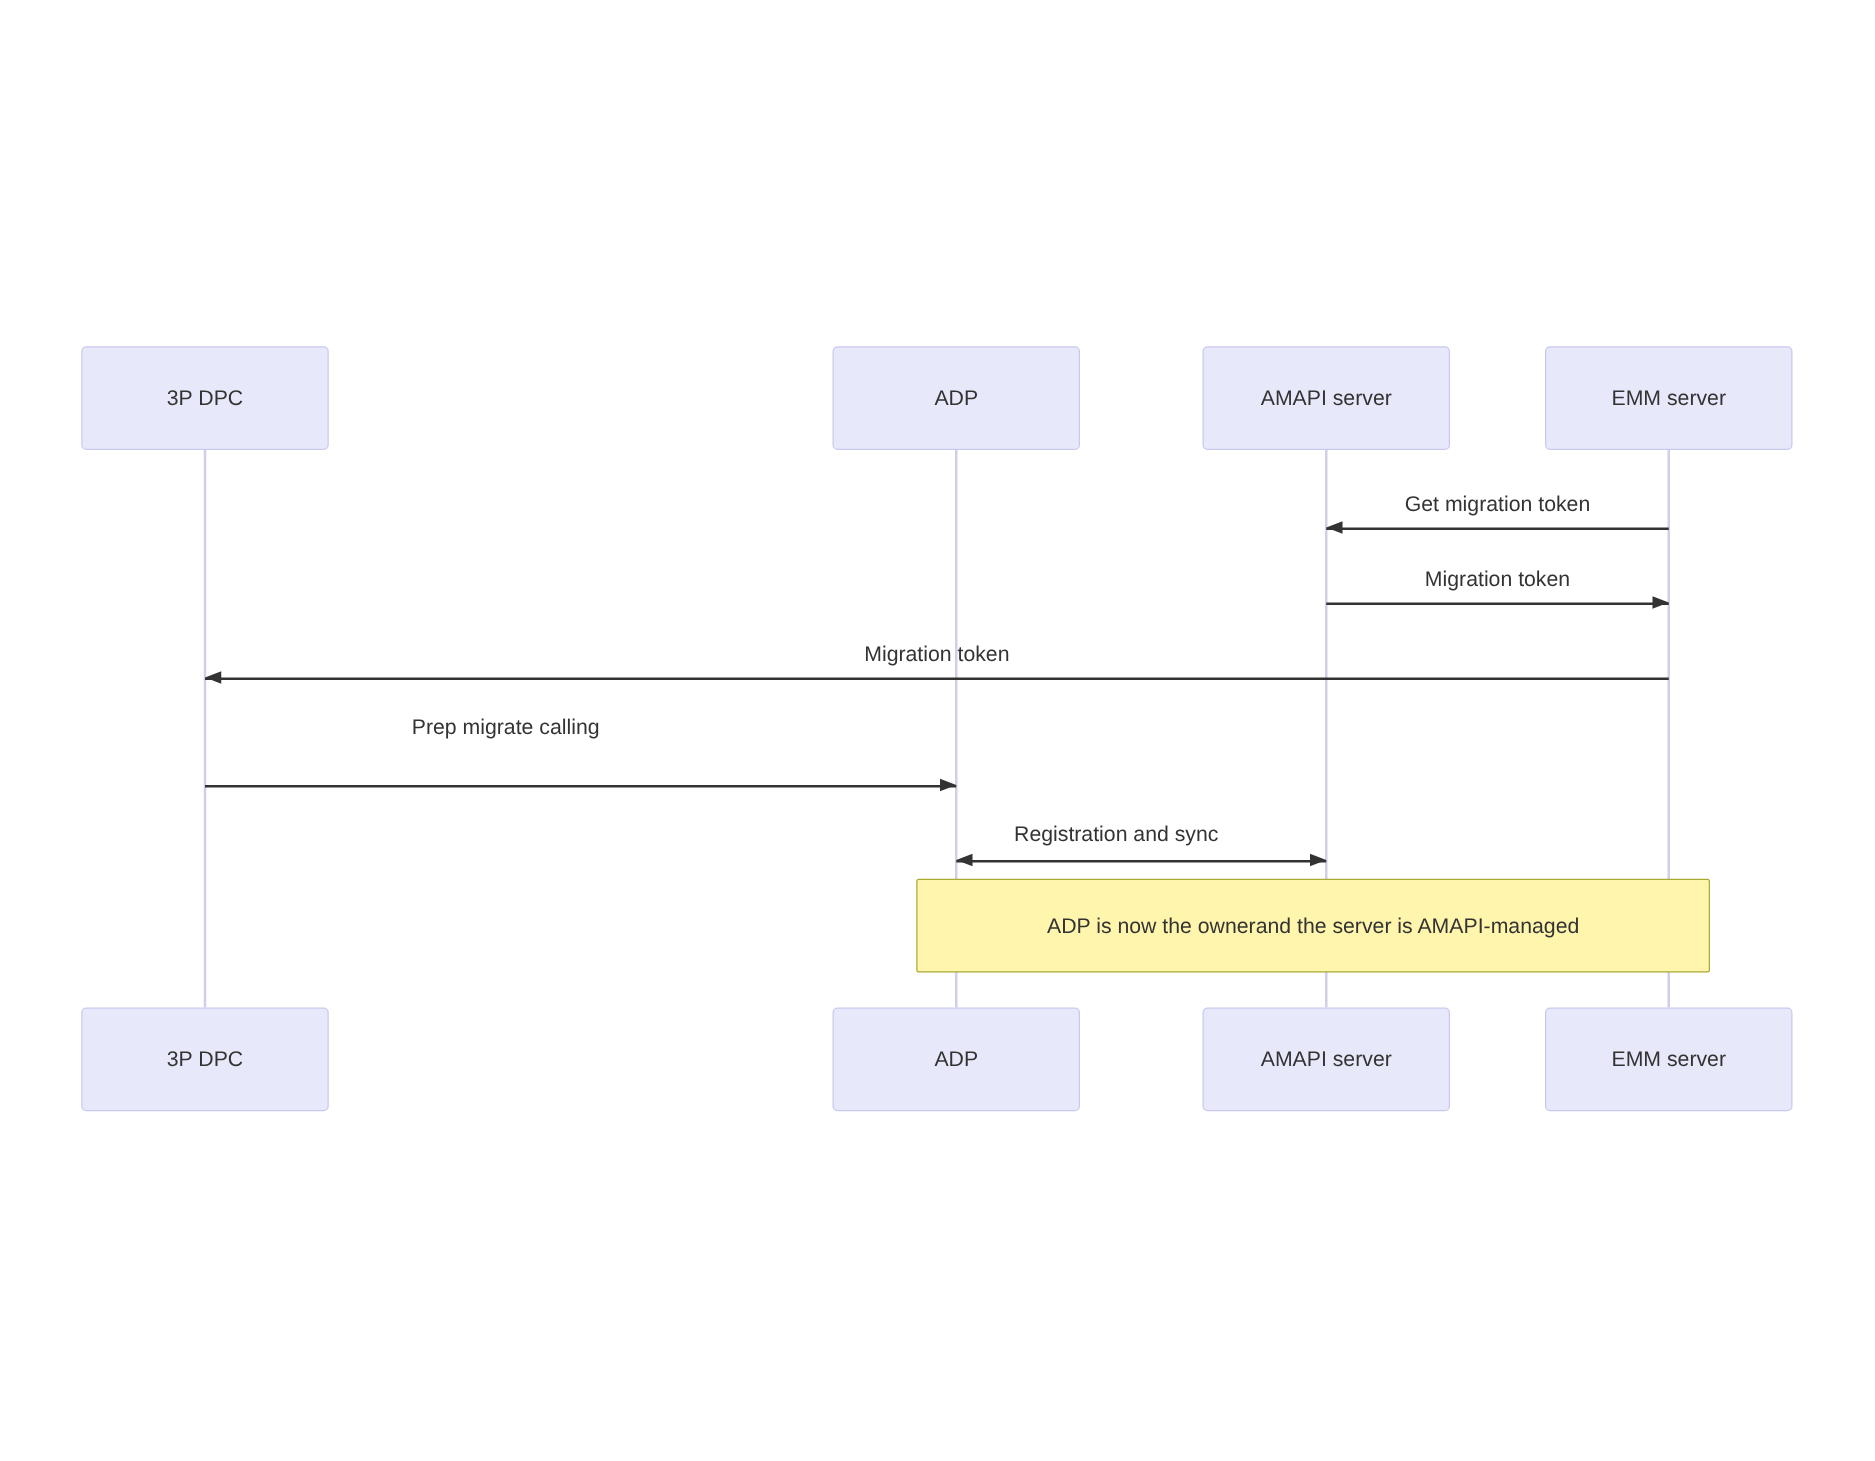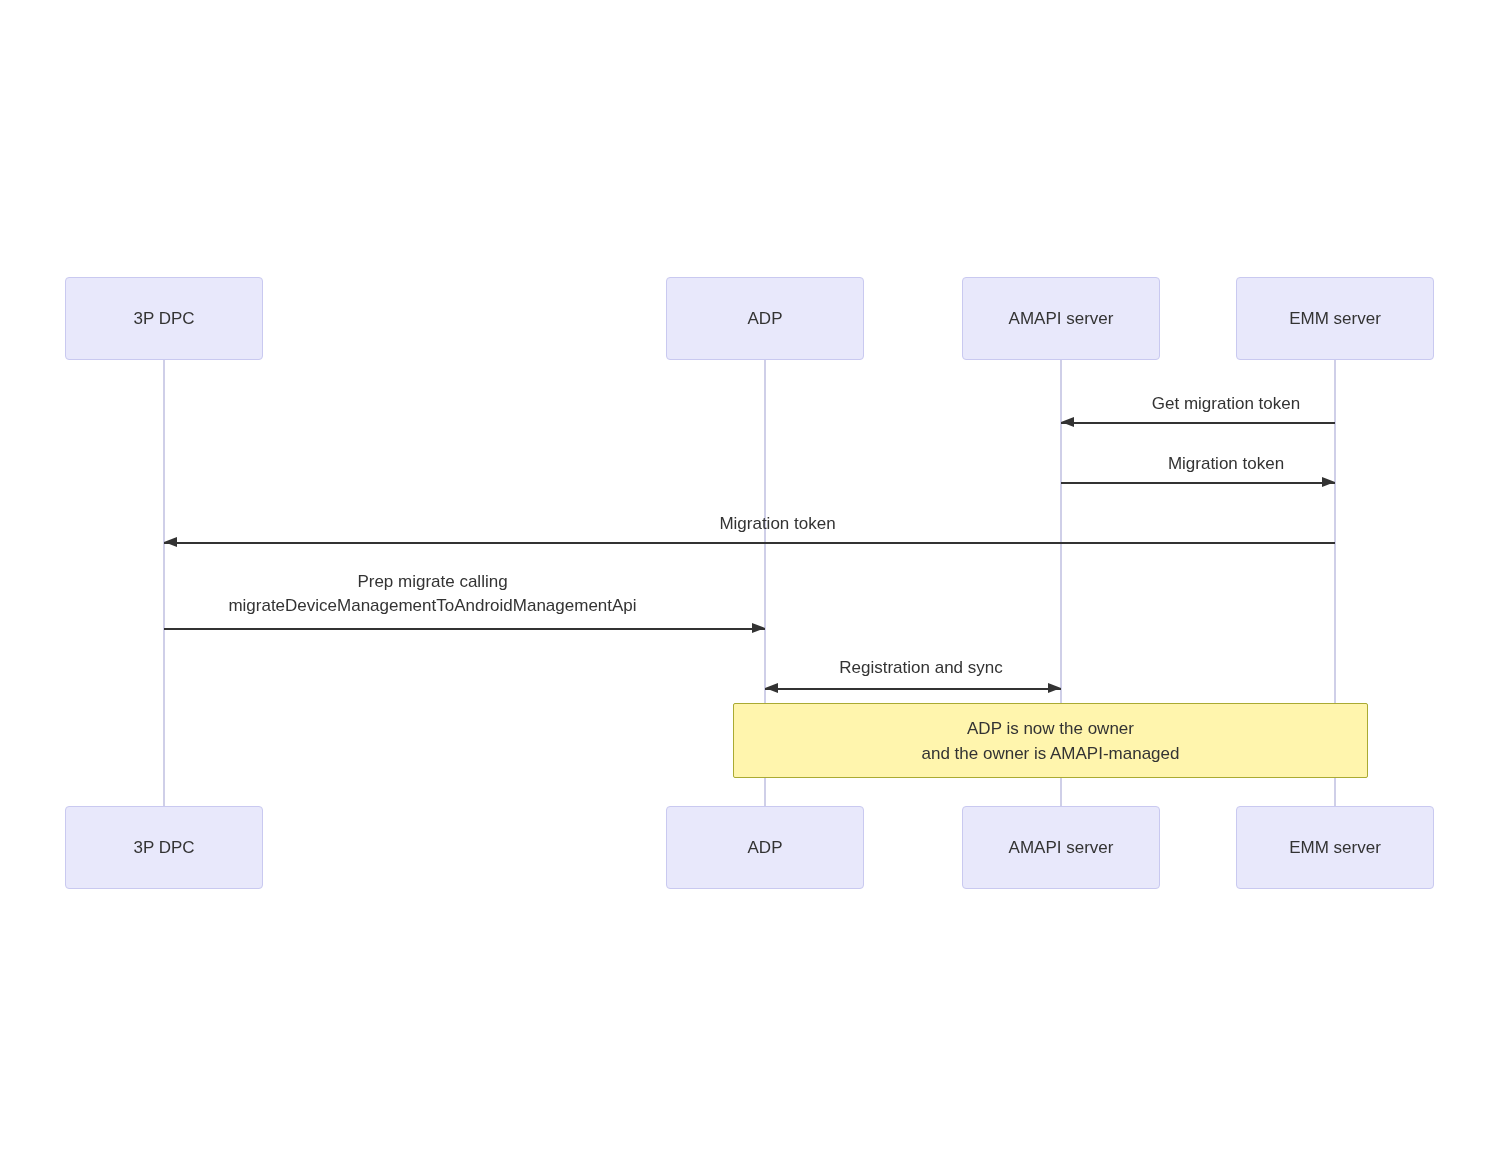--- a/index.html
+++ b/index.html
@@ -15,37 +15,37 @@
   }
   .actor {
     position:absolute; width:198px; height:83px;
     background:var(--actor-fill,#e8e8fb);
     border:1px solid var(--actor-border,#c9c9f0);
     border-radius:4px;
     display:flex; align-items:center; justify-content:center;
     font-size:17px;
   }
   .msg-label {
-    position:absolute; text-align:center; font-size:17px; line-height:24px;margin-left:28px;
+    position:absolute; text-align:center; font-size:17px; line-height:24px;
   }
   .msg-line {
     position:absolute; height:1.5px; background:var(--arrow,#333333);
   }
   .arrow-left, .arrow-right {
     position:absolute; width:0; height:0;
     border-top:5.5px solid transparent; border-bottom:5.5px solid transparent;
   }
   .arrow-left  { border-right:13px solid var(--arrow,#333333); }
   .arrow-right { border-left:13px solid var(--arrow,#333333); }
   .note {
     position:absolute; left:733px; top:703px; width:635px; height:75px;
     background:var(--note-fill,#fff5ad);
     border:1px solid var(--note-border,#aaaa33);
     border-radius:2px;
-    display:flex; flex-direction:column; align-items:center; justify-content:center;
+    display:flex; flex-direction:row; align-items:center; justify-content:center;
     font-size:17px; line-height:25px;
   }
 </style>
 </head>
 <body>
 
 <div class="canvas">
 
   <div class="lifeline" style="left:163px"></div>
   <div class="lifeline" style="left:764px"></div>
@@ -71,36 +71,35 @@
 
   <div class="msg">
     <div class="msg-label" style="left:164px;width:1171px;top:512px">Migration token</div>
     <div class="msg-line" style="left:164px;width:1171px;top:542px"></div>
     <div class="arrow-left" style="left:164px;top:537px"></div>
   </div>
 
   <div class="msg">
     <div class="msg-label" style="left:164px;width:481px;top:570px">
       <div>Prep migrate calling</div>
-      <div>migrateDeviceManagementToAndroidManagementApi</div>
     </div>
     <div class="msg-line" style="left:164px;width:601px;top:628px"></div>
     <div class="arrow-right" style="left:752px;top:623px"></div>
   </div>
 
   <div class="msg">
     <div class="msg-label" style="left:765px;width:256px;top:656px">Registration and sync</div>
     <div class="msg-line" style="left:765px;width:296px;top:688px"></div>
     <div class="arrow-left" style="left:765px;top:683px"></div>
     <div class="arrow-right" style="left:1048px;top:683px"></div>
   </div>
 
   <div class="note">
     <div>ADP is now the owner</div>
-    <div>and the owner is AMAPI-managed</div>
+    <div>and the server is AMAPI-managed</div>
   </div>
 
   <div class="actor" style="left:65px;  top:806px">3P DPC</div>
   <div class="actor" style="left:666px; top:806px">ADP</div>
   <div class="actor" style="left:962px; top:806px">AMAPI server</div>
   <div class="actor" style="left:1236px;top:806px">EMM server</div>
 
 </div>
 
 </body></html>

